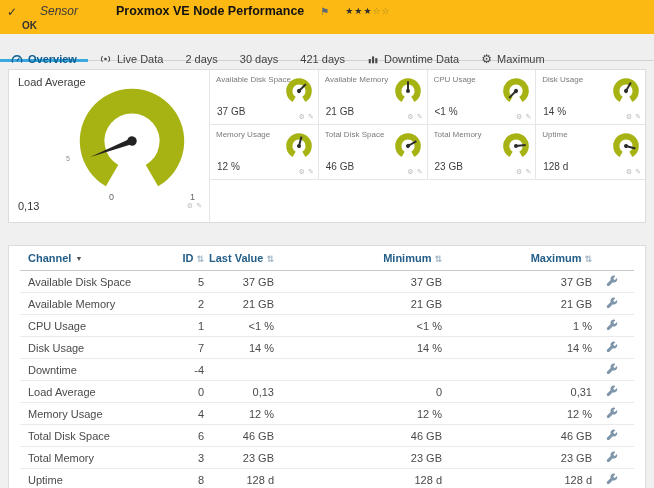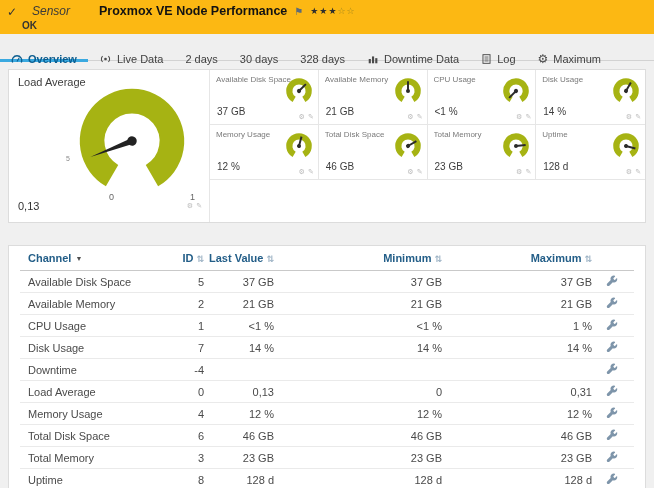--- a/index.html
+++ b/index.html
@@ -2,21 +2,21 @@
 <html><head>
 <meta charset="utf-8">
 <style>
   html,body{margin:0;padding:0;background:#e9e9e9;}
   .app{position:relative;width:654px;height:488px;background:#f0f0f0;overflow:hidden;
        font-family:"Liberation Sans","DejaVu Sans",sans-serif;font-size:11px;color:#3c3c3c;}
 
   
   .appbar{position:relative;height:34px;background:#fcb813;}
   .chk{position:absolute;left:7px;top:5px;font-size:12px;font-weight:bold;color:#333;}
-  .l1{position:absolute;left:32px;top:4px;display:flex;align-items:center;gap:7px;white-space:nowrap;}
+  .l1{position:absolute;left:40px;top:4px;display:flex;align-items:center;gap:16px;white-space:nowrap;}
   .kind{font-style:italic;font-size:12px;color:#3a3a3a;}
   .sname{font-size:12.5px;font-weight:bold;color:#121212;padding-left:22px;}
   .flag{font-size:10px;color:#5c6b7a;}
   .stars{font-size:9px;letter-spacing:1px;}
   .stars .f{color:#2d2d2d;} .stars .e{color:#97801f;}
   .ok{position:absolute;left:22px;top:20px;font-size:10px;font-weight:bold;color:#333;}
 
   
   .tabs{display:flex;height:26px;background:#efefef;border-bottom:1px solid #d2d2d2;align-items:stretch;}
   .tab{display:flex;align-items:center;gap:5px;padding:0 11px;color:#3f3f3f;cursor:pointer;
@@ -108,42 +108,31 @@
         </span>
       <span>Live Data</span>
     </div>
     <div class="tab">
         <span>2 days</span>
       </div>
     <div class="tab">
         <span>30 days</span>
       </div>
     <div class="tab">
-        <span>328 days</span>
+        <span>421 days</span>
       </div>
     <div class="tab">
       <span class="ticon">
           <svg width="12" height="12" viewBox="0 0 14 14">
             <rect x="2" y="7" width="2.5" height="5" fill="currentColor"></rect>
             <rect x="5.8" y="4" width="2.5" height="8" fill="currentColor"></rect>
             <rect x="9.6" y="6" width="2.5" height="6" fill="currentColor"></rect>
           </svg>
         </span>
       <span>Downtime Data</span>
-    </div>
-    <div class="tab">
-      <span class="ticon">
-          <svg width="11" height="12" viewBox="0 0 14 14">
-            <rect x="2.5" y="1.5" width="9" height="11" fill="none" stroke="currentColor" stroke-width="1.2"></rect>
-            <line x1="4.5" y1="4.5" x2="9.5" y2="4.5" stroke="currentColor" stroke-width="1"></line>
-            <line x1="4.5" y1="7" x2="9.5" y2="7" stroke="currentColor" stroke-width="1"></line>
-            <line x1="4.5" y1="9.5" x2="9.5" y2="9.5" stroke="currentColor" stroke-width="1"></line>
-          </svg>
-        </span>
-      <span>Log</span>
     </div>
     <div class="tab">
       <span class="ticon gearch">⚙</span>
       <span>Maximum</span>
     </div>
   </div>
 
   <div class="gpanel">
 
     <div class="big-cell">

